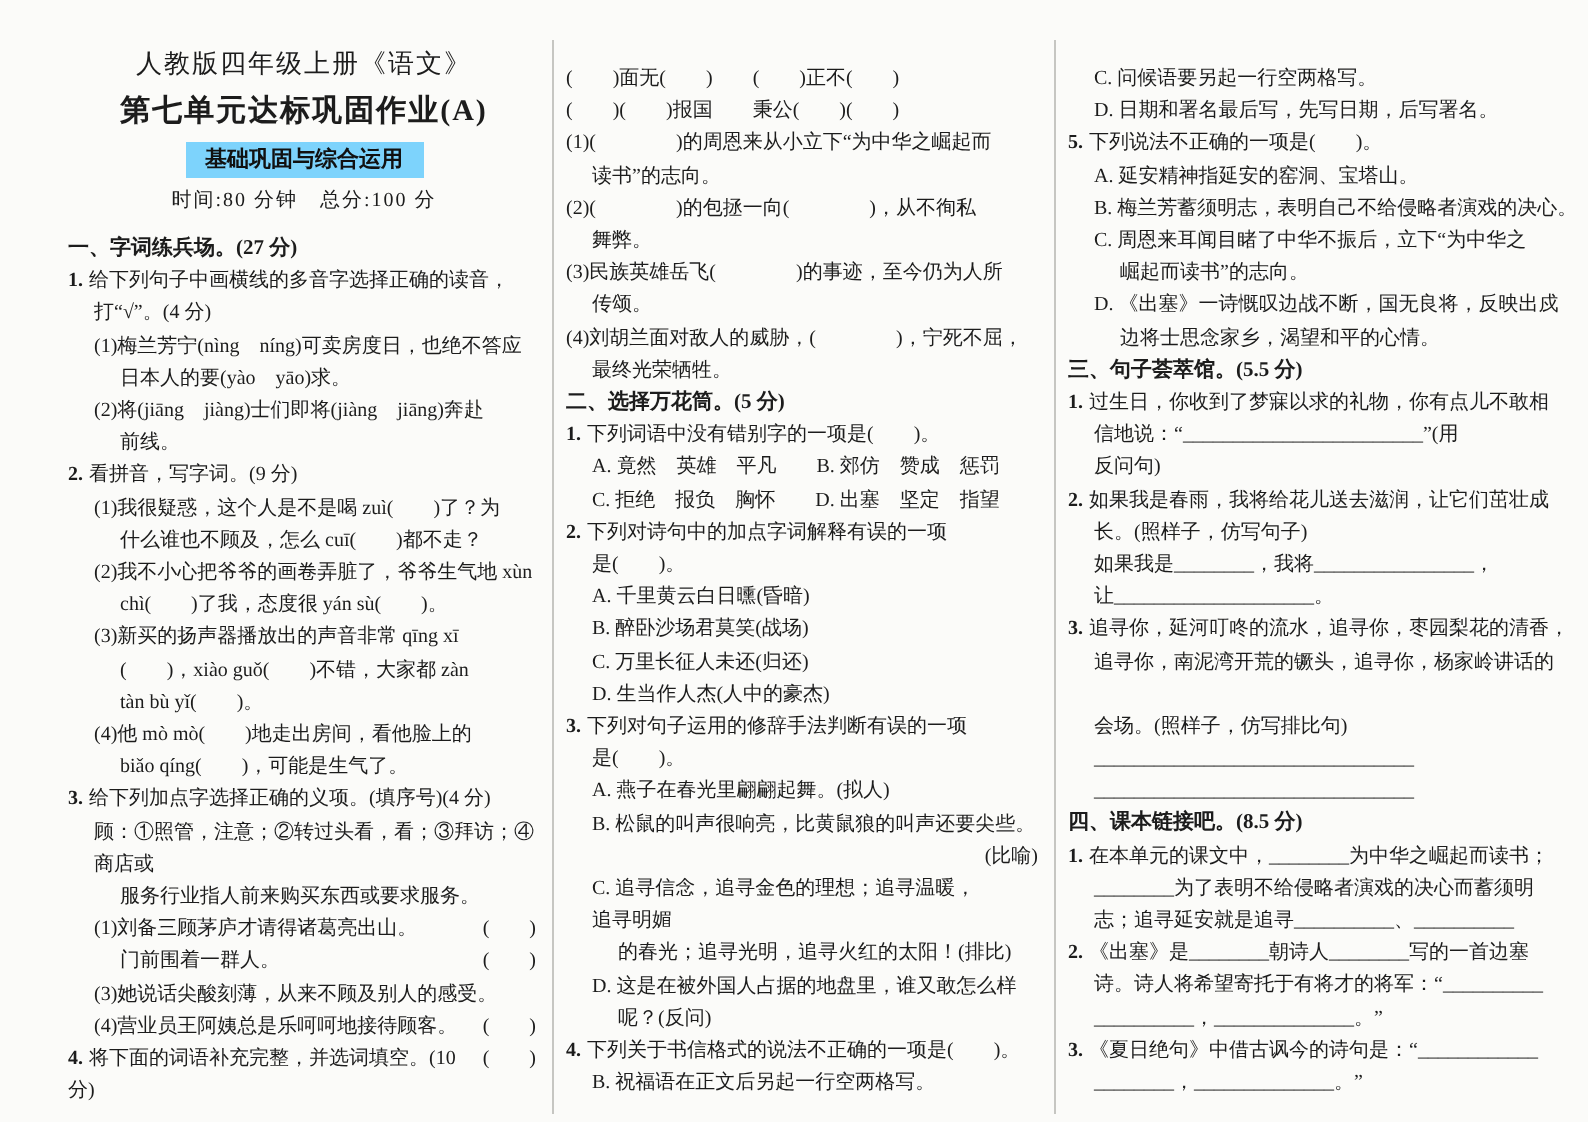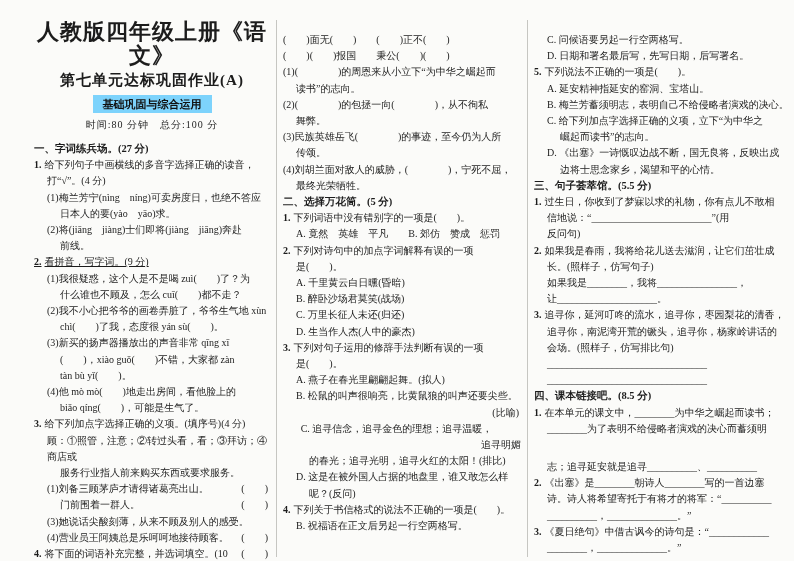--- a/index.html
+++ b/index.html
@@ -9,21 +9,21 @@
     font-family:"Liberation Serif","DejaVu Serif",serif;
     font-size:10px;line-height:16.2px;
   }
   .page{display:flex;box-sizing:border-box;width:794px;height:561px;padding:20px 2px 4px 34px;}
   .col{box-sizing:border-box;}
   .col-left{width:236px;}
   .col-mid{width:238px;padding-top:12px;}
   .col-right{width:258px;padding-top:12px;}
   .divider{width:1px;background:#c6c6c2;margin:0 6px;}
   .hdr{text-align:center;margin-bottom:8px;}
-  .hdr-title{font-size:22px;font-weight:bold;letter-spacing:1px;line-height:24px;}
+  .hdr-title{font-size:13px;font-weight:normal;letter-spacing:1px;line-height:24px;}
   .hdr-subtitle{font-size:15px;font-weight:bold;letter-spacing:1px;line-height:24px;}
   .hdr-badge{display:inline-block;background:#7dd3fc;color:#111;
     font-weight:bold;font-size:11px;line-height:16px;padding:1px 10px;margin:3px 0 4px 0;}
   .hdr-time{font-size:10px;line-height:16px;letter-spacing:1px;}
   .line{min-height:16.2px;}
   .line .num{font-weight:bold;}
   .line .num:not(:empty){margin-right:3px;}
   .line .ans{float:right;padding-right:2px;}
   .line.sec{font-weight:bold;font-size:10.5px;}
 </style>
@@ -43,21 +43,21 @@
     </div>
     <div>
 
     <div class="line sec" style="padding-left: 0px;"><span class="num"></span><span>一、字词练兵场。(27 分)</span><span class="ans"></span></div>
         <div class="line" style="padding-left: 0px;"><span class="num">1.</span><span>给下列句子中画横线的多音字选择正确的读音，</span><span class="ans"></span></div>
         <div class="line" style="padding-left: 13px;"><span class="num"></span><span>打“√”。(4 分)</span><span class="ans"></span></div>
         <div class="line" style="padding-left: 13px;"><span class="num"></span><span>(1)梅兰芳宁(nìng　níng)可卖房度日，也绝不答应</span><span class="ans"></span></div>
         <div class="line" style="padding-left: 26px;"><span class="num"></span><span>日本人的要(yào　yāo)求。</span><span class="ans"></span></div>
         <div class="line" style="padding-left: 13px;"><span class="num"></span><span>(2)将(jiāng　jiàng)士们即将(jiàng　jiāng)奔赴</span><span class="ans"></span></div>
         <div class="line" style="padding-left: 26px;"><span class="num"></span><span>前线。</span><span class="ans"></span></div>
-        <div class="line" style="padding-left: 0px; text-decoration: underline;"><span class="num">2.</span><span>看拼音，写字词。(9 分)</span><span class="ans"></span></div>
+        <div class="line" style="padding-left: 0px;"><span class="num">2.</span><span>看拼音，写字词。(9 分)</span><span class="ans"></span></div>
         <div class="line" style="padding-left: 13px;"><span class="num"></span><span>(1)我很疑惑，这个人是不是喝 zuì(　　)了？为</span><span class="ans"></span></div>
         <div class="line" style="padding-left: 26px;"><span class="num"></span><span>什么谁也不顾及，怎么 cuī(　　)都不走？</span><span class="ans"></span></div>
         <div class="line" style="padding-left: 13px;"><span class="num"></span><span>(2)我不小心把爷爷的画卷弄脏了，爷爷生气地 xùn</span><span class="ans"></span></div>
         <div class="line" style="padding-left: 26px;"><span class="num"></span><span>chì(　　)了我，态度很 yán sù(　　)。</span><span class="ans"></span></div>
         <div class="line" style="padding-left: 13px;"><span class="num"></span><span>(3)新买的扬声器播放出的声音非常 qīng xī</span><span class="ans"></span></div>
         <div class="line" style="padding-left: 26px;"><span class="num"></span><span>(　　)，xiào guǒ(　　)不错，大家都 zàn</span><span class="ans"></span></div>
         <div class="line" style="padding-left: 26px;"><span class="num"></span><span>tàn bù yǐ(　　)。</span><span class="ans"></span></div>
         <div class="line" style="padding-left: 13px;"><span class="num"></span><span>(4)他 mò mò(　　)地走出房间，看他脸上的</span><span class="ans"></span></div>
         <div class="line" style="padding-left: 26px;"><span class="num"></span><span>biǎo qíng(　　)，可能是生气了。</span><span class="ans"></span></div>
         <div class="line" style="padding-left: 0px;"><span class="num">3.</span><span>给下列加点字选择正确的义项。(填序号)(4 分)</span><span class="ans"></span></div>
@@ -82,71 +82,72 @@
         <div class="line" style="padding-left: 13px;"><span class="num"></span><span>读书”的志向。</span><span class="ans"></span></div>
         <div class="line" style="padding-left: 0px;"><span class="num"></span><span>(2)(　　　　)的包拯一向(　　　　)，从不徇私</span><span class="ans"></span></div>
         <div class="line" style="padding-left: 13px;"><span class="num"></span><span>舞弊。</span><span class="ans"></span></div>
         <div class="line" style="padding-left: 0px;"><span class="num"></span><span>(3)民族英雄岳飞(　　　　)的事迹，至今仍为人所</span><span class="ans"></span></div>
         <div class="line" style="padding-left: 13px;"><span class="num"></span><span>传颂。</span><span class="ans"></span></div>
         <div class="line" style="padding-left: 0px;"><span class="num"></span><span>(4)刘胡兰面对敌人的威胁，(　　　　)，宁死不屈，</span><span class="ans"></span></div>
         <div class="line" style="padding-left: 13px;"><span class="num"></span><span>最终光荣牺牲。</span><span class="ans"></span></div>
         <div class="line sec" style="padding-left: 0px;"><span class="num"></span><span>二、选择万花筒。(5 分)</span><span class="ans"></span></div>
         <div class="line" style="padding-left: 0px;"><span class="num">1.</span><span>下列词语中没有错别字的一项是(　　)。</span><span class="ans"></span></div>
         <div class="line" style="padding-left: 13px;"><span class="num"></span><span>A. 竟然　英雄　平凡　　B. 郊仿　赞成　惩罚</span><span class="ans"></span></div>
+        <div class="line" style="padding-left: 13px;"><span class="num"></span><span>C. 拒绝　报负　胸怀　　D. 出塞　坚定　指望</span><span class="ans"></span></div>
         <div class="line" style="padding-left: 0px;"><span class="num">2.</span><span>下列对诗句中的加点字词解释有误的一项</span><span class="ans"></span></div>
         <div class="line" style="padding-left: 13px;"><span class="num"></span><span>是(　　)。</span><span class="ans"></span></div>
         <div class="line" style="padding-left: 13px;"><span class="num"></span><span>A. 千里黄云白日曛(昏暗)</span><span class="ans"></span></div>
         <div class="line" style="padding-left: 13px;"><span class="num"></span><span>B. 醉卧沙场君莫笑(战场)</span><span class="ans"></span></div>
         <div class="line" style="padding-left: 13px;"><span class="num"></span><span>C. 万里长征人未还(归还)</span><span class="ans"></span></div>
         <div class="line" style="padding-left: 13px;"><span class="num"></span><span>D. 生当作人杰(人中的豪杰)</span><span class="ans"></span></div>
         <div class="line" style="padding-left: 0px;"><span class="num">3.</span><span>下列对句子运用的修辞手法判断有误的一项</span><span class="ans"></span></div>
         <div class="line" style="padding-left: 13px;"><span class="num"></span><span>是(　　)。</span><span class="ans"></span></div>
         <div class="line" style="padding-left: 13px;"><span class="num"></span><span>A. 燕子在春光里翩翩起舞。(拟人)</span><span class="ans"></span></div>
         <div class="line" style="padding-left: 13px;"><span class="num"></span><span>B. 松鼠的叫声很响亮，比黄鼠狼的叫声还要尖些。</span><span class="ans"></span></div>
         <div class="line" style="padding-left: 13px;"><span class="num"></span><span></span><span class="ans">(比喻)</span></div>
-        <div class="line" style="padding-left: 13px; text-align: right;"><span class="num"></span><span>C. 追寻信念，追寻金色的理想；追寻温暖，追寻明媚</span><span class="ans"></span></div>
+        <div class="line" style="padding-left: 13px;"><span class="num"></span><span>C. 追寻信念，追寻金色的理想；追寻温暖，追寻明媚</span><span class="ans"></span></div>
         <div class="line" style="padding-left: 26px;"><span class="num"></span><span>的春光；追寻光明，追寻火红的太阳！(排比)</span><span class="ans"></span></div>
         <div class="line" style="padding-left: 13px;"><span class="num"></span><span>D. 这是在被外国人占据的地盘里，谁又敢怎么样</span><span class="ans"></span></div>
         <div class="line" style="padding-left: 26px;"><span class="num"></span><span>呢？(反问)</span><span class="ans"></span></div>
         <div class="line" style="padding-left: 0px;"><span class="num">4.</span><span>下列关于书信格式的说法不正确的一项是(　　)。</span><span class="ans"></span></div>
         <div class="line" style="padding-left: 13px;"><span class="num"></span><span>B. 祝福语在正文后另起一行空两格写。</span><span class="ans"></span></div>
       </div>
   </div>
 
   <div class="divider"></div>
 
   <div class="col col-right">
     <div>
 
     <div class="line" style="padding-left: 13px;"><span class="num"></span><span>C. 问候语要另起一行空两格写。</span><span class="ans"></span></div>
         <div class="line" style="padding-left: 13px;"><span class="num"></span><span>D. 日期和署名最后写，先写日期，后写署名。</span><span class="ans"></span></div>
         <div class="line" style="padding-left: 0px;"><span class="num">5.</span><span>下列说法不正确的一项是(　　)。</span><span class="ans"></span></div>
         <div class="line" style="padding-left: 13px;"><span class="num"></span><span>A. 延安精神指延安的窑洞、宝塔山。</span><span class="ans"></span></div>
         <div class="line" style="padding-left: 13px;"><span class="num"></span><span>B. 梅兰芳蓄须明志，表明自己不给侵略者演戏的决心。</span><span class="ans"></span></div>
-        <div class="line" style="padding-left: 13px;"><span class="num"></span><span>C. 给下列加点字选择正确的义项，立下“为中华之</span><span class="ans"></span></div>
+        <div class="line" style="padding-left: 13px;"><span class="num"></span><span>C. 周恩来耳闻目睹了中华不振后，立下“为中华之</span><span class="ans"></span></div>
         <div class="line" style="padding-left: 26px;"><span class="num"></span><span>崛起而读书”的志向。</span><span class="ans"></span></div>
         <div class="line" style="padding-left: 13px;"><span class="num"></span><span>D. 《出塞》一诗慨叹边战不断，国无良将，反映出戍</span><span class="ans"></span></div>
         <div class="line" style="padding-left: 26px;"><span class="num"></span><span>边将士思念家乡，渴望和平的心情。</span><span class="ans"></span></div>
         <div class="line sec" style="padding-left: 0px;"><span class="num"></span><span>三、句子荟萃馆。(5.5 分)</span><span class="ans"></span></div>
         <div class="line" style="padding-left: 0px;"><span class="num">1.</span><span>过生日，你收到了梦寐以求的礼物，你有点儿不敢相</span><span class="ans"></span></div>
         <div class="line" style="padding-left: 13px;"><span class="num"></span><span>信地说：“________________________”(用</span><span class="ans"></span></div>
         <div class="line" style="padding-left: 13px;"><span class="num"></span><span>反问句)</span><span class="ans"></span></div>
         <div class="line" style="padding-left: 0px;"><span class="num">2.</span><span>如果我是春雨，我将给花儿送去滋润，让它们茁壮成</span><span class="ans"></span></div>
         <div class="line" style="padding-left: 13px;"><span class="num"></span><span>长。(照样子，仿写句子)</span><span class="ans"></span></div>
         <div class="line" style="padding-left: 13px;"><span class="num"></span><span>如果我是________，我将________________，</span><span class="ans"></span></div>
         <div class="line" style="padding-left: 13px;"><span class="num"></span><span>让____________________。</span><span class="ans"></span></div>
         <div class="line" style="padding-left: 0px;"><span class="num">3.</span><span>追寻你，延河叮咚的流水，追寻你，枣园梨花的清香，</span><span class="ans"></span></div>
         <div class="line" style="padding-left: 13px;"><span class="num"></span><span>追寻你，南泥湾开荒的镢头，追寻你，杨家岭讲话的</span><span class="ans"></span></div>
-        <div class="line" style="padding-left: 13px;"><span class="num"></span><span>会场。(照样子，仿写排比句)</span><span class="ans"></span></div>
+        <div class="line" style="padding-left: 13px; margin-top: 16px;"><span class="num"></span><span>会场。(照样子，仿写排比句)</span><span class="ans"></span></div>
         <div class="line" style="padding-left: 13px;"><span class="num"></span><span>________________________________</span><span class="ans"></span></div>
         <div class="line" style="padding-left: 13px;"><span class="num"></span><span>________________________________</span><span class="ans"></span></div>
         <div class="line sec" style="padding-left: 0px;"><span class="num"></span><span>四、课本链接吧。(8.5 分)</span><span class="ans"></span></div>
         <div class="line" style="padding-left: 0px;"><span class="num">1.</span><span>在本单元的课文中，________为中华之崛起而读书；</span><span class="ans"></span></div>
         <div class="line" style="padding-left: 13px;"><span class="num"></span><span>________为了表明不给侵略者演戏的决心而蓄须明</span><span class="ans"></span></div>
-        <div class="line" style="padding-left: 13px; margin-top: 22px;"><span class="num"></span><span>志；追寻延安就是追寻__________、__________</span><span class="ans"></span></div>
+        <div class="line" style="padding-left: 13px;"><span class="num"></span><span>志；追寻延安就是追寻__________、__________</span><span class="ans"></span></div>
         <div class="line" style="padding-left: 0px;"><span class="num">2.</span><span>《出塞》是________朝诗人________写的一首边塞</span><span class="ans"></span></div>
         <div class="line" style="padding-left: 13px;"><span class="num"></span><span>诗。诗人将希望寄托于有将才的将军：“__________</span><span class="ans"></span></div>
         <div class="line" style="padding-left: 13px;"><span class="num"></span><span>__________，______________。”</span><span class="ans"></span></div>
         <div class="line" style="padding-left: 0px;"><span class="num">3.</span><span>《夏日绝句》中借古讽今的诗句是：“____________</span><span class="ans"></span></div>
         <div class="line" style="padding-left: 13px;"><span class="num"></span><span>________，______________。”</span><span class="ans"></span></div>
       </div>
   </div>
 
 </div>
 

